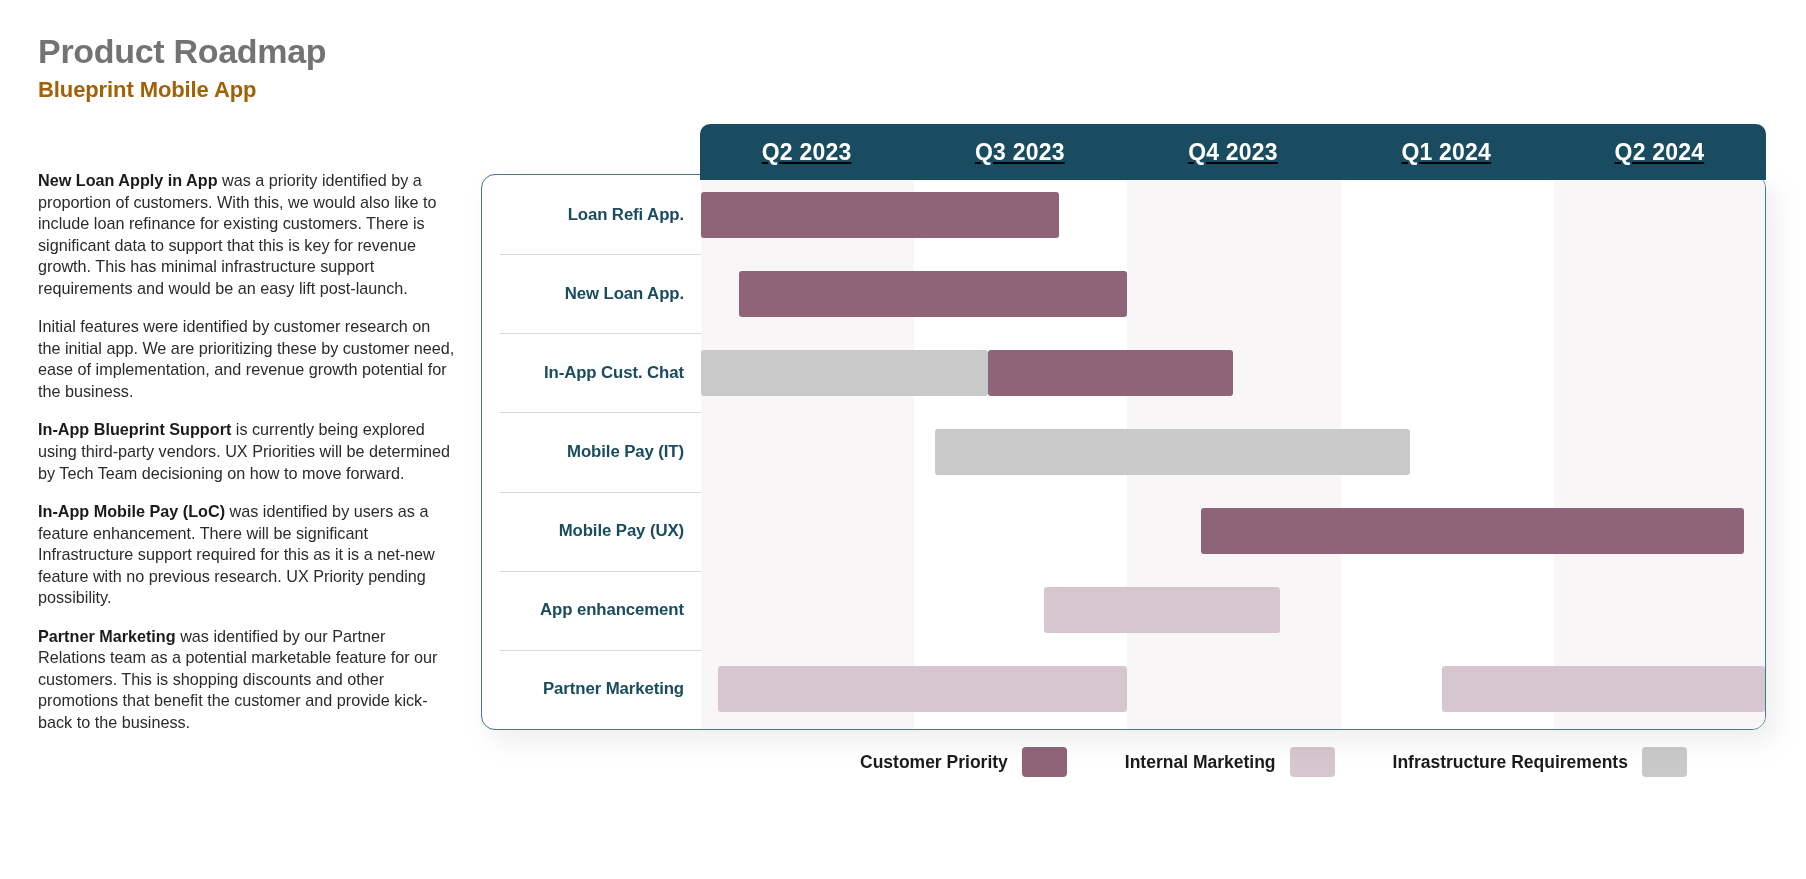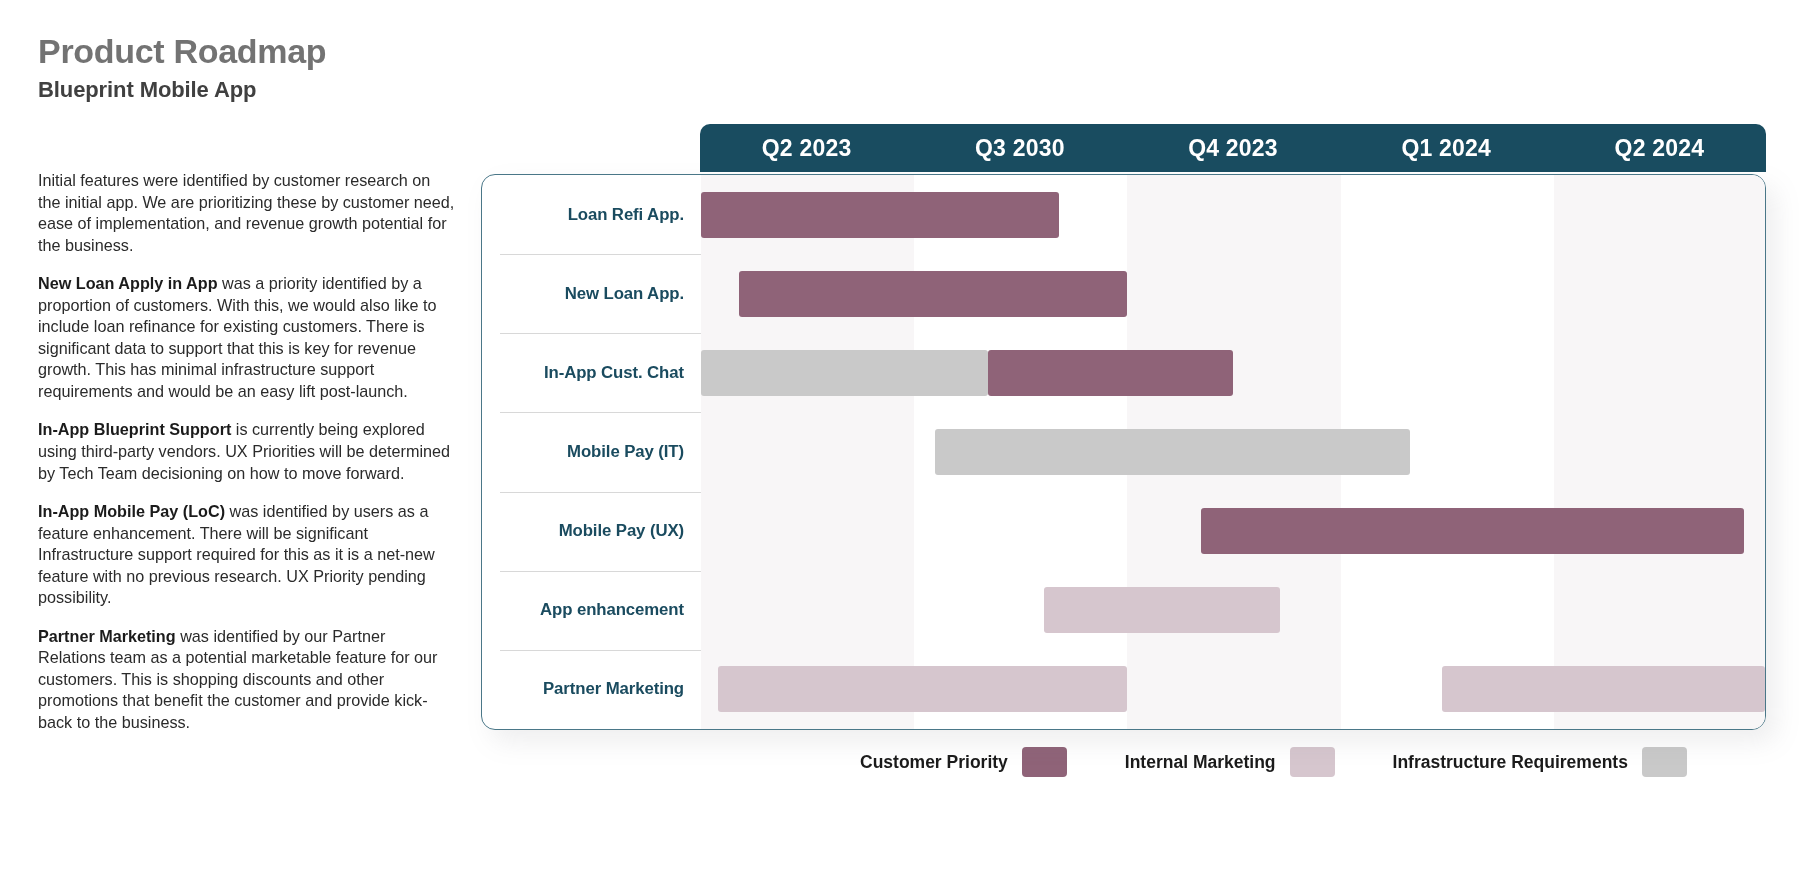--- a/index.html
+++ b/index.html
@@ -25,46 +25,47 @@
   .doc-title {
     font-size: 34px;
     font-weight: bold;
     color: #737373;
     letter-spacing: -0.3px;
     line-height: 1.12;
   }
   .doc-subtitle {
     font-size: 22px;
     font-weight: bold;
-    color: #404040;
+    color: #a16207;
     margin-top: 7px;
     letter-spacing: -0.1px;
   }
   .body-copy {
     position: absolute;
     left: 38px; top: 170px;
     width: 418px;
     font-size: 16.2px;
     line-height: 1.33;
     color: #2b2b2b;
   }
   .body-copy p { margin-bottom: 17px; }
   .body-copy p:last-child { margin-bottom: 8px; }
   .body-copy b { font-weight: bold; color: #1b1b1b; }
 
   
   .qheader {
     position: absolute;
     left: 700px; top: 124px;
-    width: 1066px; height: 48px;
+    width: 1066px; height: 56px;
     background: #194c60;
     border-radius: 10px 10px 0 0;
     display: flex;
     align-items: center;
     z-index: 4;
+    text-decoration: underline;
   }
   .qheader .qcell {
     flex: 1 1 0;
     text-align: center;
     color: #ffffff;
     font-size: 23px;
     font-weight: bold;
     letter-spacing: 0.2px;
   }
 
@@ -175,30 +176,30 @@
 <body>
 
 <div id="root">
 
   <div class="left-col">
     <div class="doc-title">Product Roadmap</div>
     <div class="doc-subtitle">Blueprint Mobile App</div>
   </div>
 
   <div class="body-copy">
+      <p><b>New Loan Apply in App</b> was a priority identified by a proportion of customers. With this, we would also like to include loan refinance for existing customers. There is significant data to support that this is key for revenue growth. This has minimal infrastructure support requirements and would be an easy lift post-launch.</p>
       <p>Initial features were identified by customer research on the initial app. We are prioritizing these by customer need, ease of implementation, and revenue growth potential for the business.</p>
-      <p><b>New Loan Apply in App</b> was a priority identified by a proportion of customers. With this, we would also like to include loan refinance for existing customers. There is significant data to support that this is key for revenue growth. This has minimal infrastructure support requirements and would be an easy lift post-launch.</p>
       <p><b>In-App Blueprint Support</b> is currently being explored using third-party vendors. UX Priorities will be determined by Tech Team decisioning on how to move forward.</p>
       <p><b>In-App Mobile Pay (LoC)</b> was identified by users as a feature enhancement. There will be significant Infrastructure support required for this as it is a net-new feature with no previous research. UX Priority pending possibility.</p>
       <p><b>Partner Marketing</b> was identified by our Partner Relations team as a potential marketable feature for our customers. This is shopping discounts and other promotions that benefit the customer and provide kick-back to the business.</p>
     </div>
 
   <div class="qheader">
       <div class="qcell">Q2 2023</div>
-      <div class="qcell">Q3 2030</div>
+      <div class="qcell">Q3 2023</div>
       <div class="qcell">Q4 2023</div>
       <div class="qcell">Q1 2024</div>
       <div class="qcell">Q2 2024</div>
     </div>
 
   <div class="card">
     <div class="bands">
         <div class="band shade"></div>
         <div class="band light"></div>
         <div class="band shade"></div>

